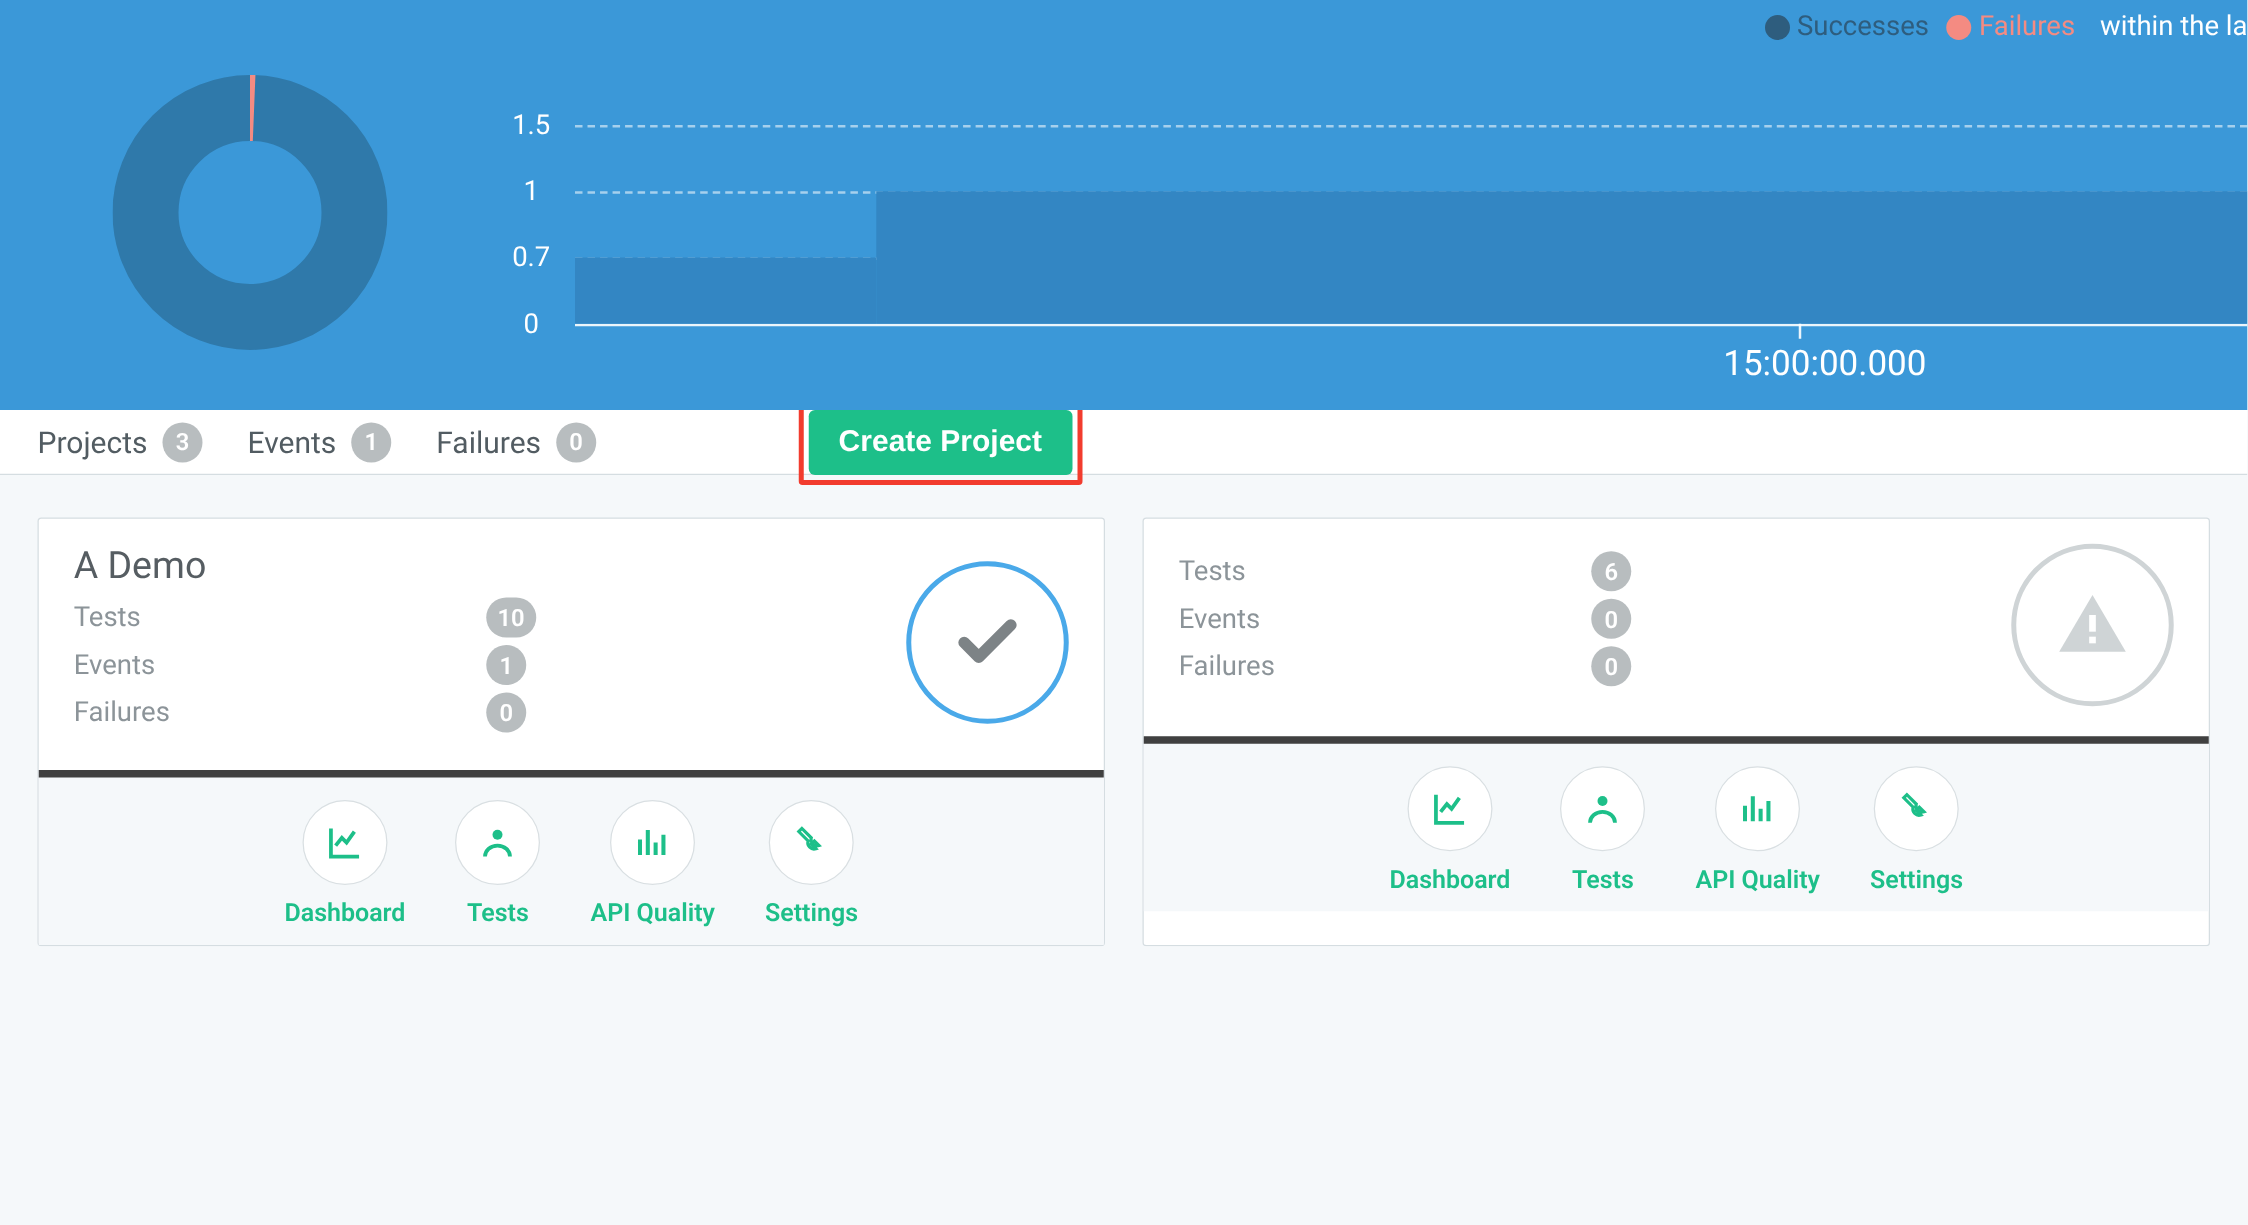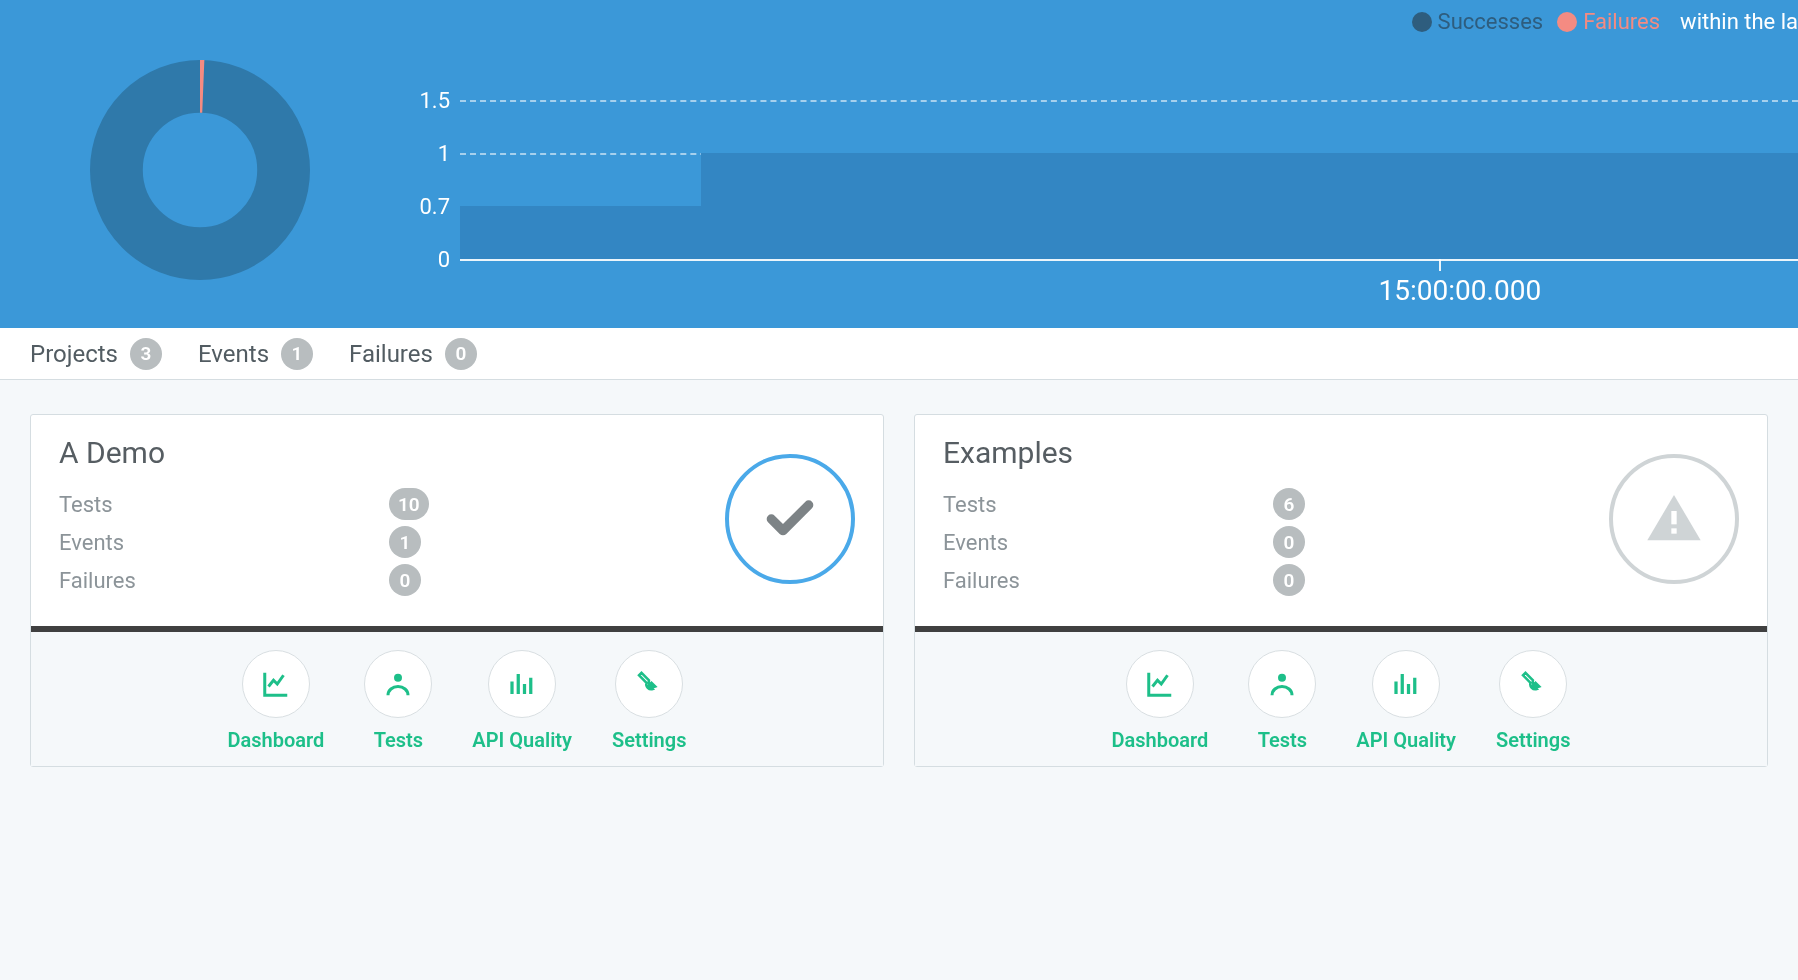--- a/index.html
+++ b/index.html
@@ -54,21 +54,21 @@
     left: 400px;
     right: 0;
     top: 96px;
     bottom: 36px;
   }
   .chart-ytick {
     position: absolute;
     left: 0;
     color: #fff;
     font-size: 22px;
-    text-align: right;
+    text-align: center;
     width: 50px;
   }
   .chart-grid {
     position: absolute;
     left: 60px;
     right: 0;
     border-top: 2px dashed rgba(255,255,255,.55);
   }
   .chart-baseline {
     position: absolute;
@@ -158,21 +158,21 @@
   }
   .card-body {
     padding: 20px 28px 24px 28px;
     display: flex;
     gap: 20px;
   }
   .card-left { flex: 1; }
   .card-title {
     font-size: 30px;
     color: #565d62;
-    margin-bottom: 18px;
+    margin-bottom: 8px;
     font-weight: 400;
   }
   .stat-row {
     display: flex;
     align-items: center;
     justify-content: flex-start;
     font-size: 22px;
     color: #8c9499;
     margin: 6px 0;
   }
@@ -273,20 +273,23 @@
     <span>Events</span>
     <span class="badge">1</span>
   </span>
   <span class="filter">
     <span>Failures</span>
     <span class="badge">0</span>
   </span>
 
   <span class="spacer"></span>
 
+  <span class="highlight-box">
+    <button class="btn">Create Project</button>
+  </span>
 </div>
 
 <div class="cards">
 
   <div class="card">
     <div class="card-body">
       <div class="card-left">
         <div class="card-title">A Demo</div>
         <div class="stat-row">
           <span class="label">Tests</span>
@@ -341,21 +344,20 @@
             </svg>
         </span>
         <span class="footer-label">Settings</span>
       </div>
     </div>
   </div>
 
   <div class="card">
     <div class="card-body">
       <div class="card-left">
-        <div class="card-title">Examples</div>
         <div class="stat-row">
           <span class="label">Tests</span>
           <span class="badge">6</span>
         </div>
         <div class="stat-row">
           <span class="label">Events</span>
           <span class="badge">0</span>
         </div>
         <div class="stat-row">
           <span class="label">Failures</span>

